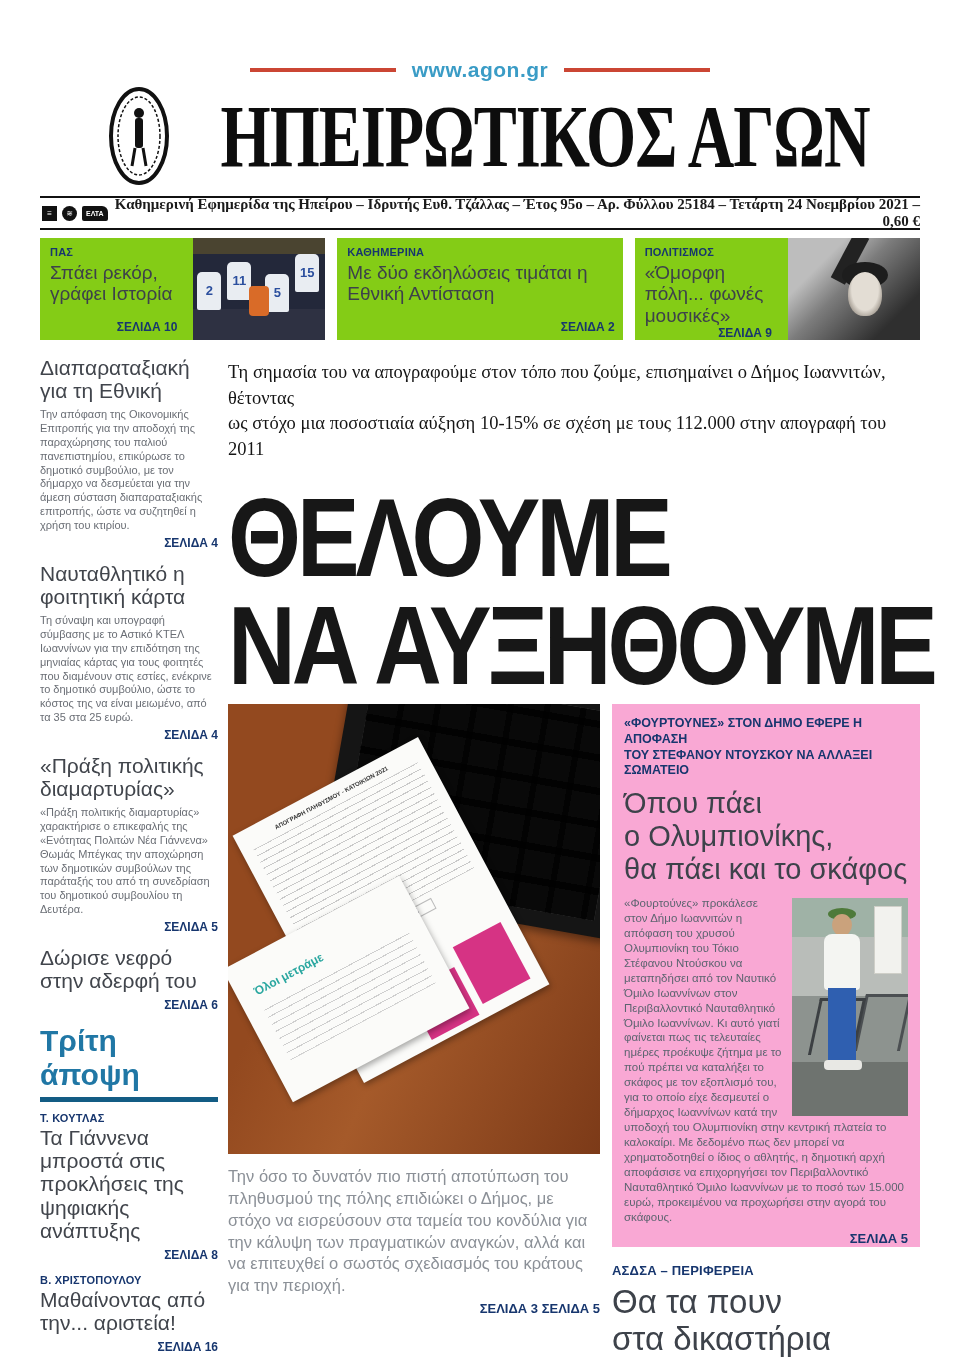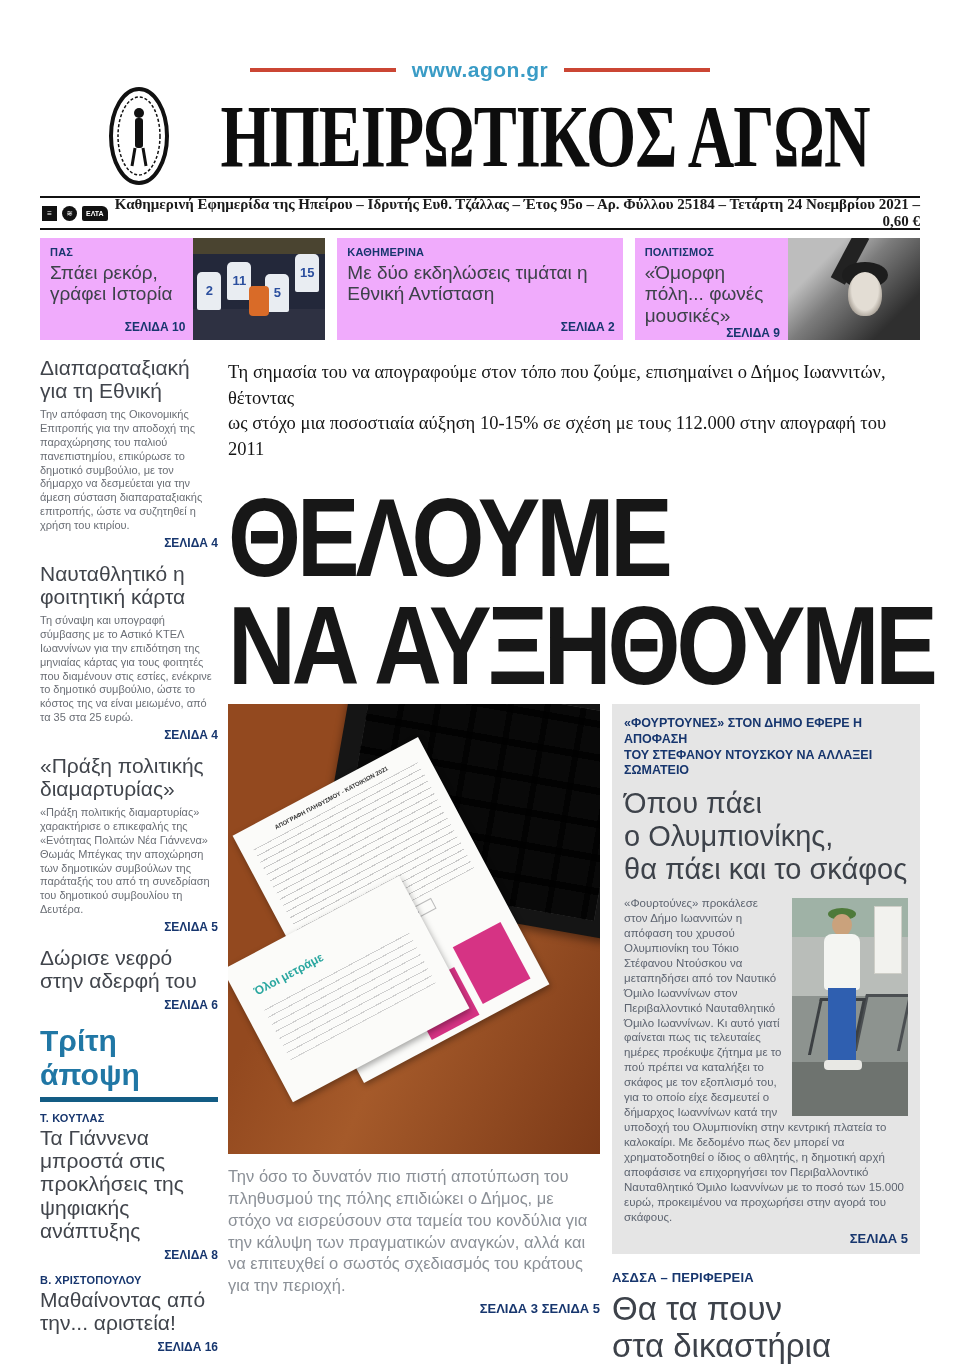--- a/index.html
+++ b/index.html
@@ -18,21 +18,21 @@
         border-bottom:2px solid #111;height:30px;display:flex;align-items:center;}
   .stamps{display:flex;align-items:center;gap:5px;margin-left:2px;}
   .stamp-sq{width:15px;height:15px;background:#111;color:#fff;font-size:8px;line-height:15px;text-align:center;}
   .stamp-ci{width:15px;height:15px;background:#111;border-radius:50%;color:#fff;font-size:8px;line-height:15px;text-align:center;}
   .stamp-elta{height:15px;background:#111;color:#fff;font-size:7px;font-weight:bold;line-height:15px;
         padding:0 4px;border-radius:2px 6px 2px 2px;}
   .dateline-text{flex:1;text-align:right;font-family:"Liberation Serif",serif;font-weight:700;
         font-size:15px;color:#1b1b1b;}
   
   .teasers{position:absolute;top:238px;left:40px;width:880px;height:102px;display:flex;gap:12px;}
-  .teaser{background:#f0abfc;flex:1;display:flex;overflow:hidden;}
+  .teaser{background:#84cc16;flex:1;display:flex;overflow:hidden;gap:8px;}
   .teaser .txt{padding:8px 8px 6px 10px;flex:1;display:flex;flex-direction:column;}
   .kick{font-size:11px;font-weight:bold;color:#17366e;letter-spacing:.2px;}
   .teaser .ttl{font-size:19px;line-height:1.12;color:#3d424a;margin-top:4px;}
   .pageref{font-size:12px;font-weight:bold;color:#17366e;text-align:right;margin-top:auto;}
   .tphoto{width:132px;flex:0 0 132px;position:relative;overflow:hidden;}
   .foot-bg{position:absolute;inset:0;background:linear-gradient(180deg,#4a4430 0 16%,#23283a 16% 70%,#2e3142 70%);}
   .jersey{position:absolute;width:24px;height:38px;background:#e9edf2;border-radius:5px 5px 2px 2px;
         color:#2b4f9e;font-weight:bold;font-size:13px;text-align:center;line-height:38px;}
   .vest{position:absolute;width:20px;height:30px;background:#d96b28;border-radius:4px;}
   .cult-bg{position:absolute;inset:0;background:linear-gradient(135deg,#bdbdbd 0 25%,#7c7c7c 45%,#2f2f2f 80%);}
@@ -74,21 +74,21 @@
         width:80px;margin:0 auto;font-family:"DejaVu Sans Mono",monospace;}
   .pinkbox{position:absolute;background:#d63384;width:54px;height:64px;}
   .pk1{right:14px;bottom:14px;}
   .pk2{right:76px;bottom:6px;height:54px;}
   .paper2{width:200px;height:150px;left:18px;top:210px;transform:rotate(-28deg);}
   .p2-teal{color:#2aa7a0;font-size:12px;font-weight:bold;transform:rotate(0deg);margin:28px 0 0 18px;}
   .p2-lines{margin:10px 18px;height:60px;background:repeating-linear-gradient(0deg,#cfcfcf 0 1px,transparent 1px 8px);}
   .caption{margin-top:12px;font-size:16.5px;line-height:1.32;color:#8b9097;}
   .cap-pages{font-size:13px;font-weight:bold;color:#17366e;text-align:right;margin-top:4px;}
   
-  .bluebox{background:#e5e5e5;padding:12px 12px 8px 12px;}
+  .bluebox{background:#f9a8d4;padding:12px 12px 1px 12px;}
   .bb-kick{font-size:12.5px;font-weight:bold;color:#17366e;line-height:1.25;}
   .bb-hl{font-size:29px;line-height:1.14;color:#3d424a;margin-top:8px;}
   .bb-body{font-size:11.5px;line-height:1.3;color:#5d6470;margin-top:10px;}
   .athlete{float:right;width:116px;height:218px;margin:2px 0 4px 8px;position:relative;overflow:hidden;
         background:linear-gradient(180deg,#9fb2a6 0 18%,#b9bdb9 18% 45%,#8d938f 45% 75%,#6e736f 75%);}
   .ath-banner{position:absolute;right:6px;top:8px;width:26px;height:66px;background:#f2f2ee;border:1px solid #cfcfc8;}
   .ath-head{position:absolute;left:40px;top:16px;width:20px;height:22px;border-radius:50%;background:#caa27c;}
   .wreath{position:absolute;left:36px;top:10px;width:28px;height:12px;border-radius:50%;background:#4e7a3a;}
   .ath-shirt{position:absolute;left:32px;top:36px;width:36px;height:56px;border-radius:8px 8px 4px 4px;background:#f4f5f2;}
   .ath-pants{position:absolute;left:36px;top:90px;width:28px;height:74px;background:#2f5fb0;}

